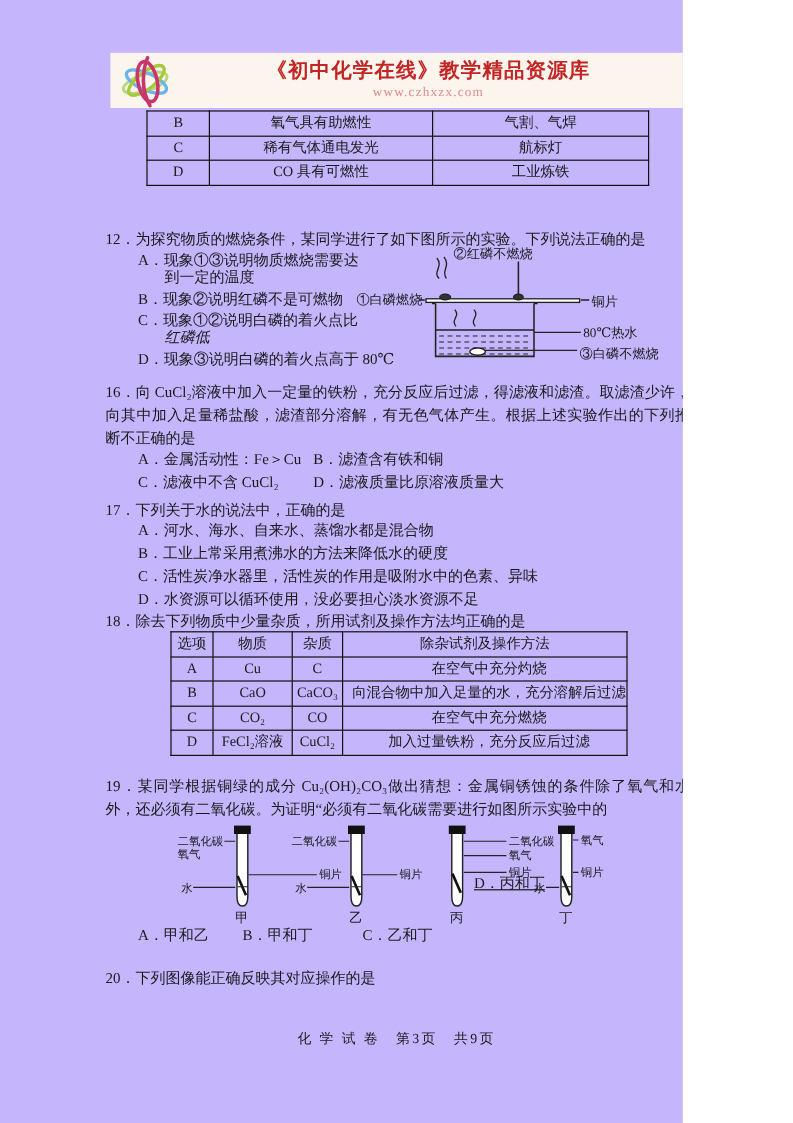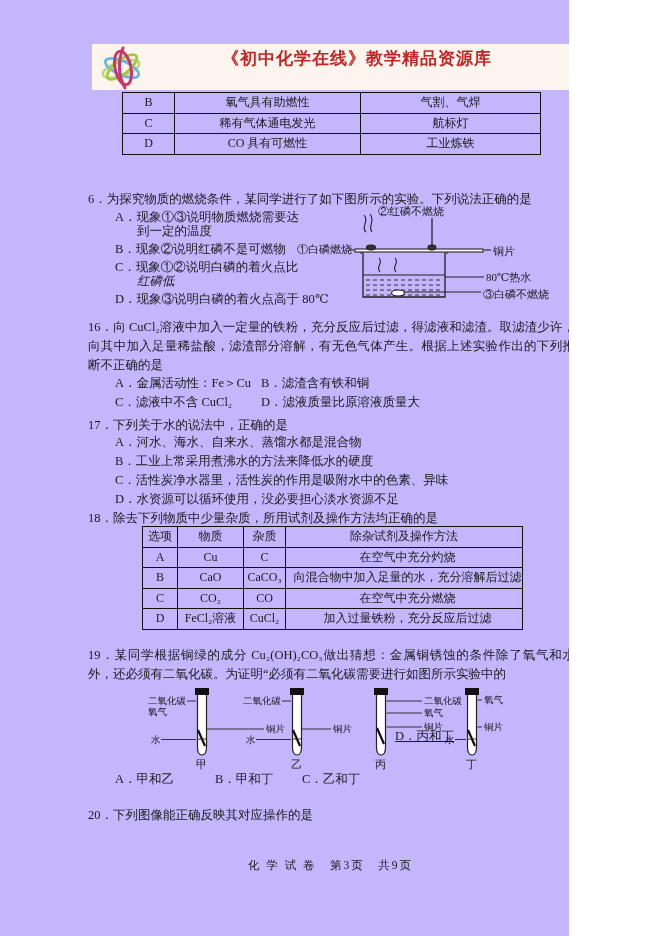--- a/index.html
+++ b/index.html
@@ -37,20 +37,21 @@
       <g fill="none" stroke-linecap="round">
         <ellipse cx="25" cy="25" rx="19" ry="7" stroke="#b9d884" stroke-width="2.6" transform="rotate(-18 25 25)"></ellipse>
         <ellipse cx="26" cy="24" rx="18" ry="7" stroke="#6cb5e8" stroke-width="2.8" transform="rotate(24 26 24)"></ellipse>
         <ellipse cx="26" cy="23" rx="18" ry="7" stroke="#a6c93c" stroke-width="2.8" transform="rotate(-38 26 23)"></ellipse>
         <ellipse cx="27" cy="24" rx="17" ry="8" stroke="#c8366b" stroke-width="3" transform="rotate(78 27 24)"></ellipse>
         <path d="M27,4 C22,16 22,32 29,44" stroke="#c8366b" stroke-width="3"></path>
       </g>
     </svg>
     <div class="header-text">
       <div class="header-title">《初中化学在线》教学精品资源库</div>
+      <div class="header-url">www.czhxzx.com</div>
     </div>
   </div>
 
   <table class="abs t top-table">
     <colgroup>
         <col style="width:52px">
         <col style="width:186px">
         <col style="width:180px">
       </colgroup>
     <tbody>
@@ -65,21 +66,21 @@
       <td>航标灯</td>
     </tr>
     <tr>
       <td>D</td>
       <td>CO 具有可燃性</td>
       <td>工业炼铁</td>
     </tr>
   </tbody>
     </table>
 
-  <div class="abs stem" style="left:88px;top:190px;">6．为探究物质的燃烧条件，某同学进行了如下图所示的实验。下列说法正确的是</div>
+  <div class="abs stem" style="left:88px;top:190px;">12．为探究物质的燃烧条件，某同学进行了如下图所示的实验。下列说法正确的是</div>
   <div class="abs opt" style="left:115px;top:209px;">A．现象①③说明物质燃烧需要达</div>
   <div class="abs opt" style="left:137px;top:223px;">到一定的温度</div>
   <div class="abs opt" style="left:115px;top:259px;">C．现象①②说明白磷的着火点比</div>
   <div class="abs opt" style="left:115px;top:241px;">B．现象②说明红磷不是可燃物</div>
   <div class="abs opt" style="left:137px;top:273px;font-style:italic;">红磷低</div>
   <div class="abs opt" style="left:115px;top:291px;">D．现象③说明白磷的着火点高于 80℃</div>
 
   <svg class="abs" style="left:296px;top:202px;" width="272" height="100" viewBox="0 0 272 100">
     <g fill="none" stroke="#222" stroke-width="1.1">
 
@@ -218,21 +219,21 @@
       <path d="M338,44 L345,60" stroke="#111" stroke-width="2.2"></path>
       <path d="M338,53 H346.5 M347.5,14 H352 M347.5,41 H352 M325,53.5 H336" stroke="#222" stroke-width="0.9" fill="none"></path>
       <text class="tube-label" x="354" y="17">氧气</text>
       <text class="tube-label" x="354" y="44">铜片</text>
       <text class="tube-label" x="315" y="57">水</text>
       <text class="tube-name" x="336" y="82">丁</text>
     </g>
   </svg>
 
   <div class="abs opt" style="left:115px;top:771px;">A．甲和乙</div>
-  <div class="abs opt" style="left:202px;top:771px;margin-left:13px;">B．甲和丁</div>
+  <div class="abs opt" style="left:202px;top:771px;">B．甲和丁</div>
   <div class="abs opt" style="left:302px;top:771px;">C．乙和丁</div>
   <div class="abs opt" style="left:395px;top:728px;text-decoration:underline;">D．丙和丁</div>
 
   <div class="abs stem" style="left:88px;top:806px;">20．下列图像能正确反映其对应操作的是</div>
 
   <div class="abs footer">化 学 试 卷　第3页　共9页</div>
 
 </div>
 
 </body></html>

